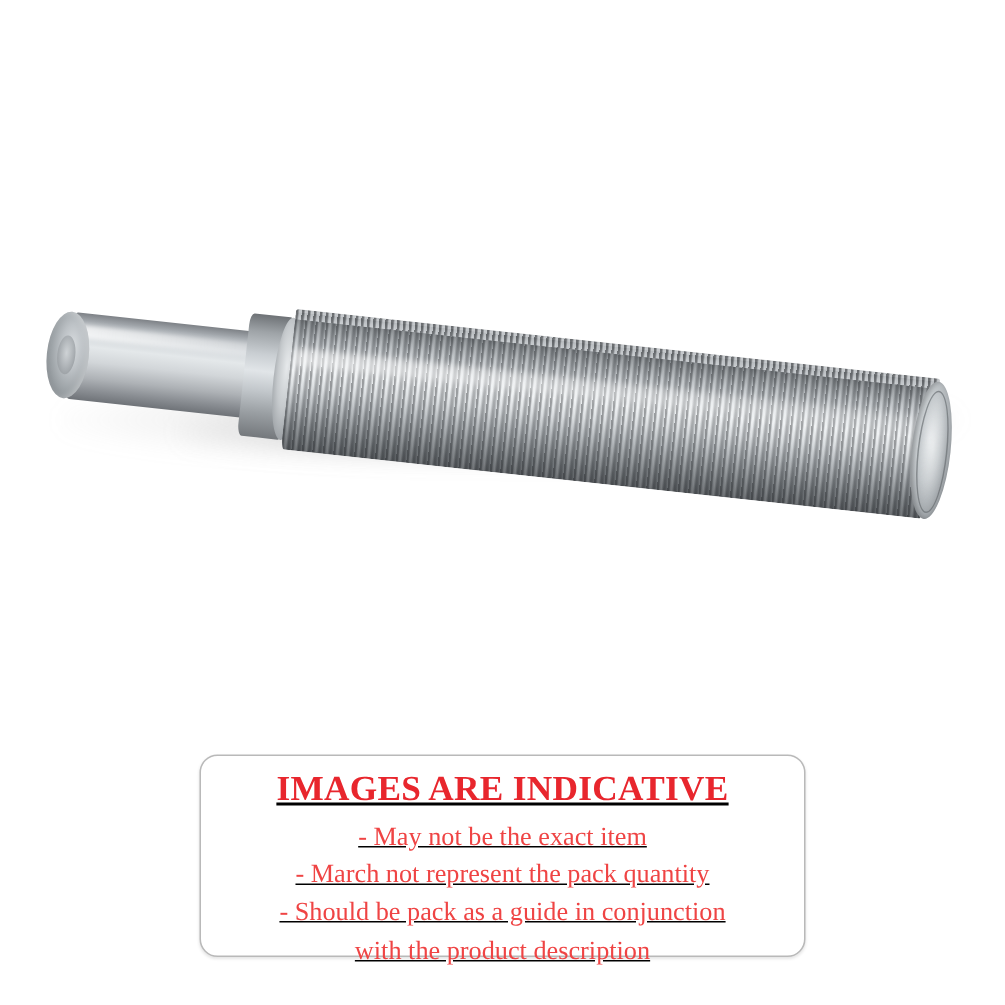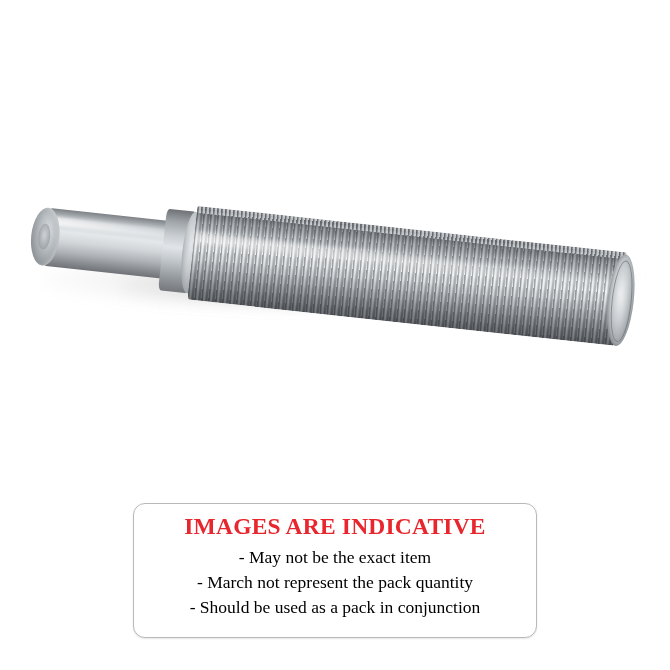--- a/index.html
+++ b/index.html
@@ -221,32 +221,33 @@
     top: 503px;
     width: 404px;
     height: 135px;
     background: #ffffff;
     border: 1px solid #b9b9b9;
     border-radius: 12px;
     box-shadow: 0 1px 2px rgba(0,0,0,0.10);
     box-sizing: border-box;
     padding: 10px 8px 8px 8px;
     text-align: center;
+    text-decoration: underline;
   }
   .notice-title {
     color: #e8262d;
     font-family: "Liberation Serif", serif;
     font-weight: bold;
     font-size: 23.5px;
     letter-spacing: .2px;
     line-height: 1.05;
     margin-bottom: 6px;
   }
   .notice-line {
-    color: #000000;
+    color: #ef4444;
     font-family: "Liberation Serif", serif;
     font-size: 17.5px;
     line-height: 1.45;
     white-space: nowrap;
   }
 </style>
 </head>
 <body>
 
 <div class="canvas">
@@ -270,16 +271,17 @@
       <div class="body-gloss"></div>
       <div class="body-face"></div>
       <div class="body-face-rim"></div>
     </div>
   </div>
 
   <div class="notice">
     <div class="notice-title">IMAGES ARE INDICATIVE</div>
     <div class="notice-line">- May not be the exact item</div>
     <div class="notice-line">- March not represent the pack quantity</div>
-    <div class="notice-line">- Should be used as a pack in conjunction</div>
+    <div class="notice-line">- Should be pack as a guide in conjunction</div>
+    <div class="notice-line">with the product description</div>
   </div>
 
 </div>
 
 </body></html>

